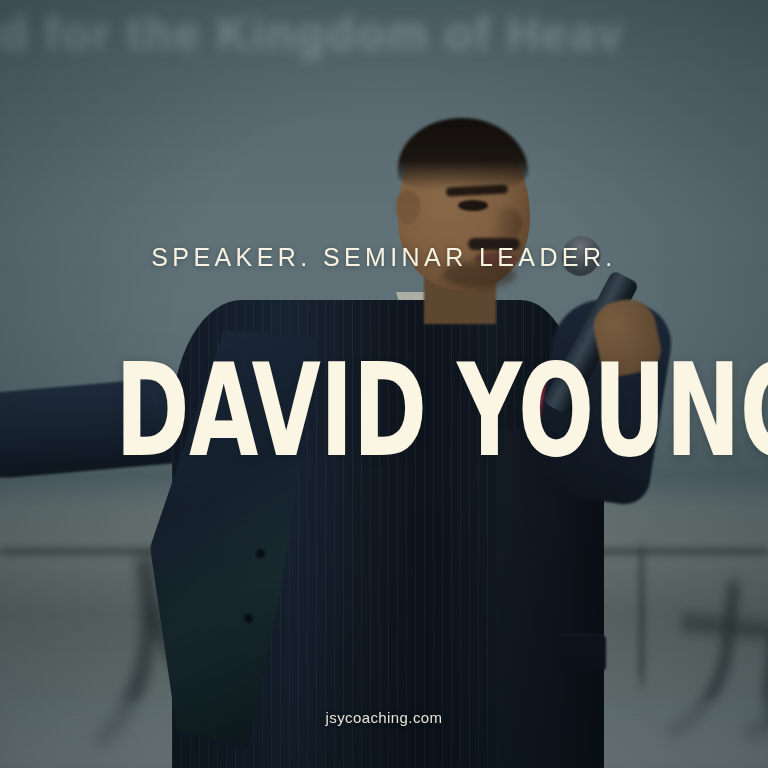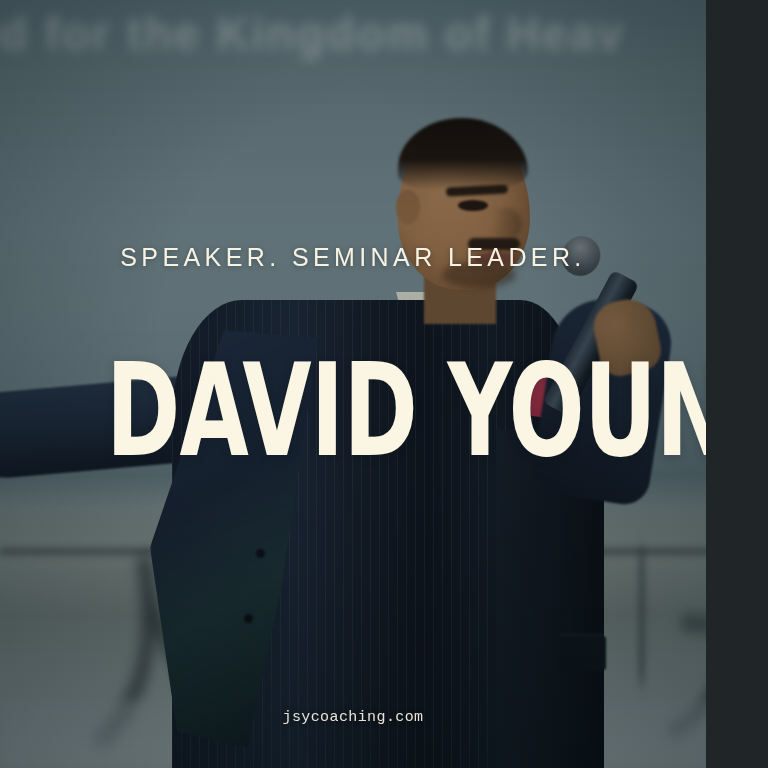--- a/index.html
+++ b/index.html
@@ -8,21 +8,21 @@
     padding: 0;
     background: #202528;
   }
   body {
     font-family: "Liberation Sans", sans-serif;
   }
 
   
   .promo {
     position: relative;
-    width: 706px;
+    width: 768px;
     height: 768px;
     overflow: hidden;
     background: #788b91;
     user-select: none;
   }
 
   
   .photo {
     position: absolute;
     inset: 0;
@@ -494,21 +494,20 @@
     position: absolute;
     left: 0;
     right: 0;
     top: 709px;
     text-align: center;
     font-size: 15px;
     font-weight: 400;
     letter-spacing: 0.4px;
     color: #e9e4d6;
     text-shadow: 0 1px 4px rgba(8,18,22,0.5);
-    font-family: Liberation Mono, monospace;
   }
 </style>
 </head>
 <body>
 
 <div class="promo">
 
   <div class="photo">
     <div class="wall"></div>
 

